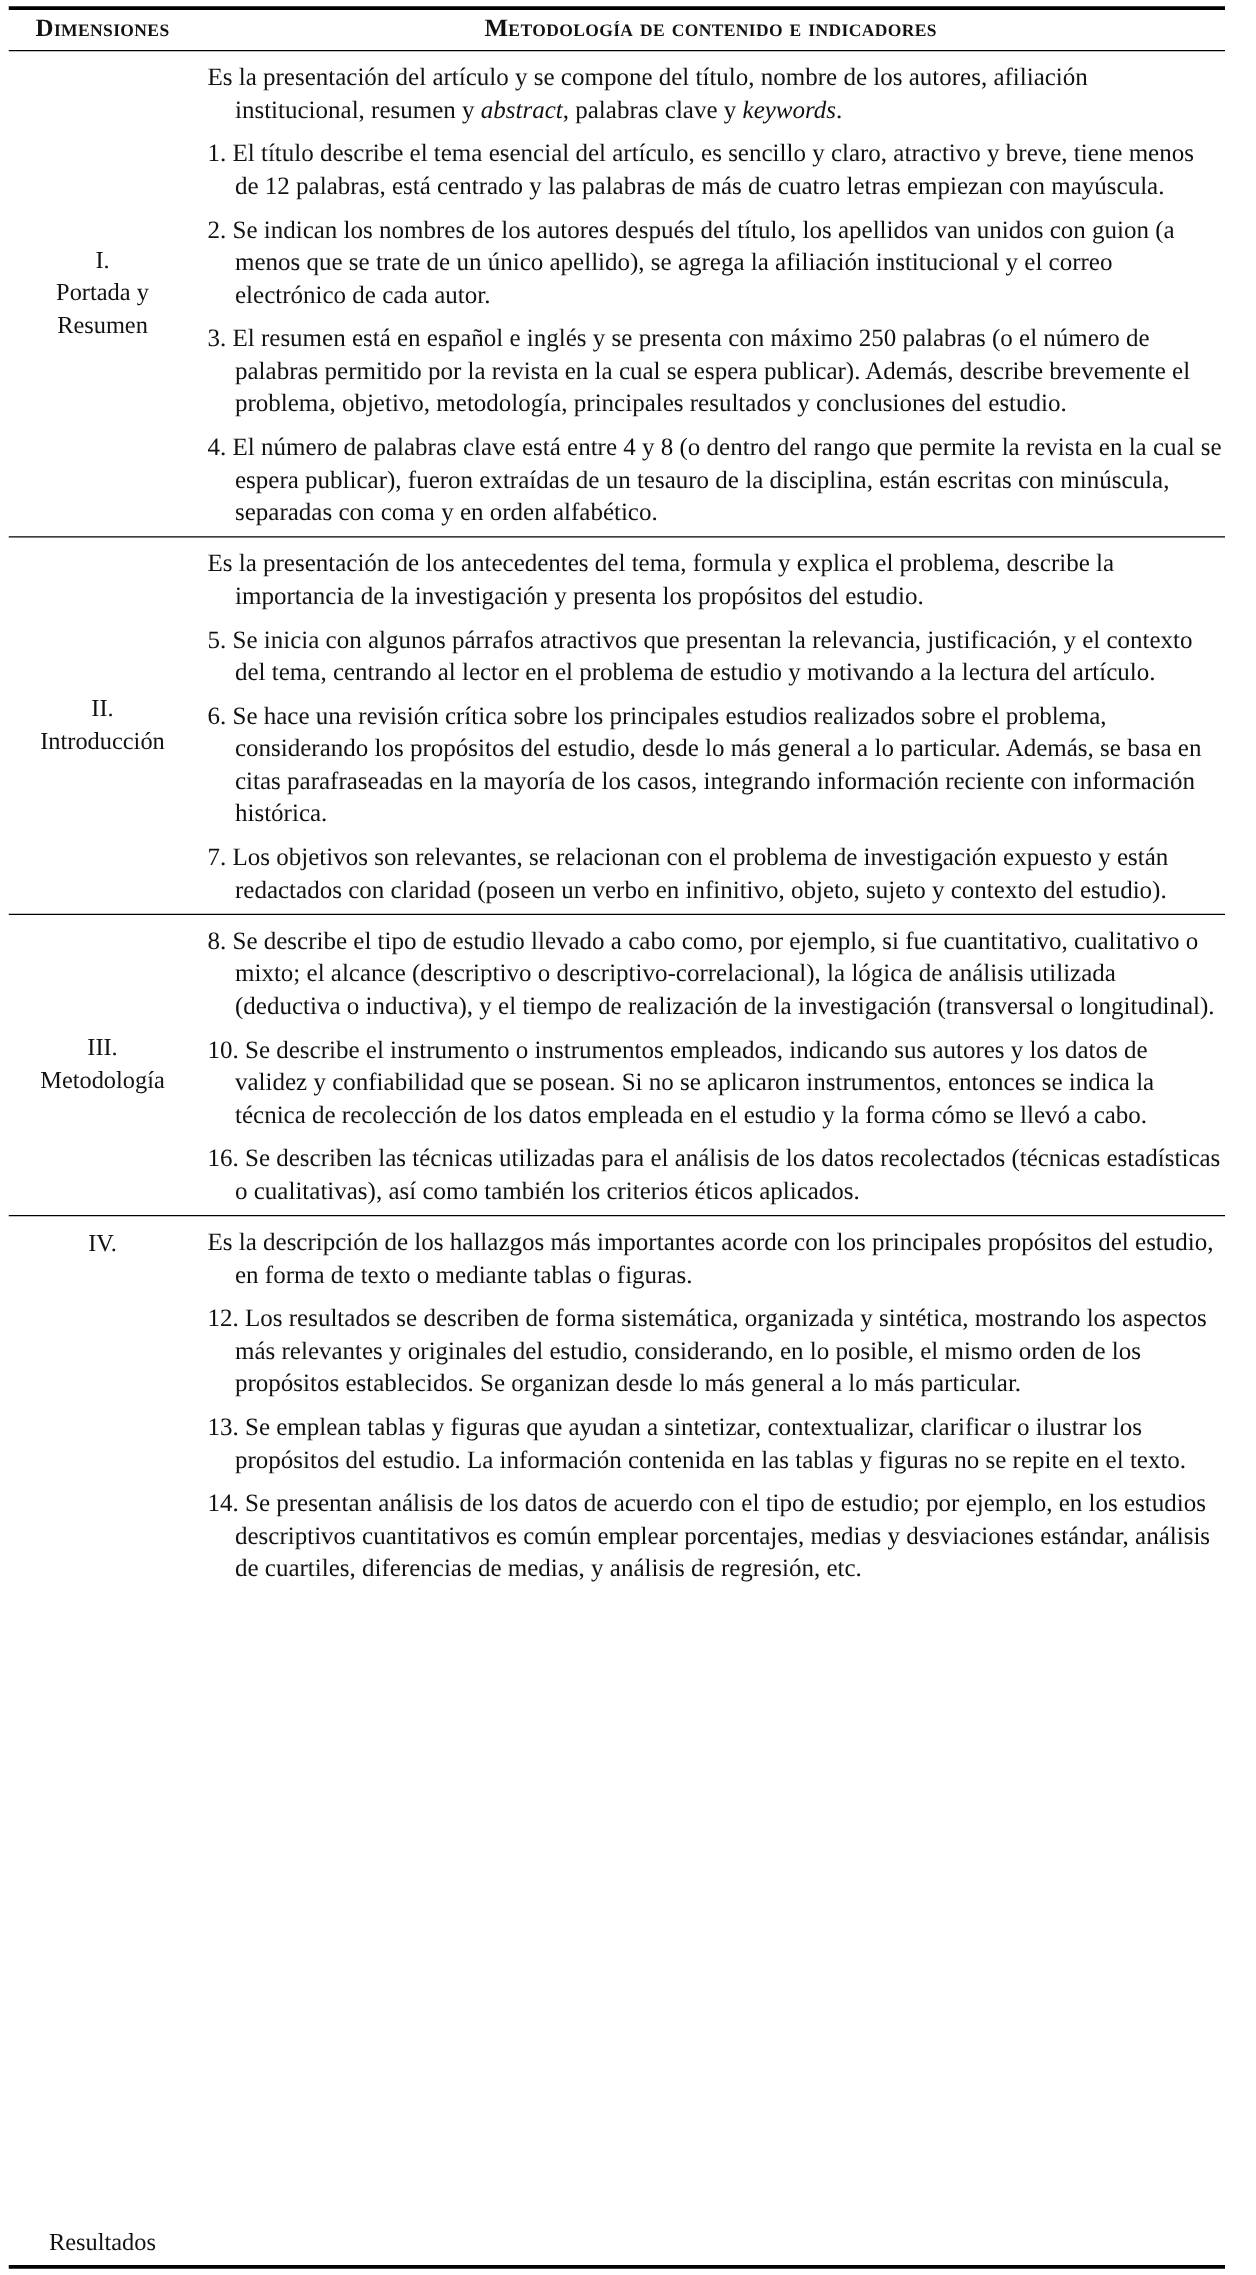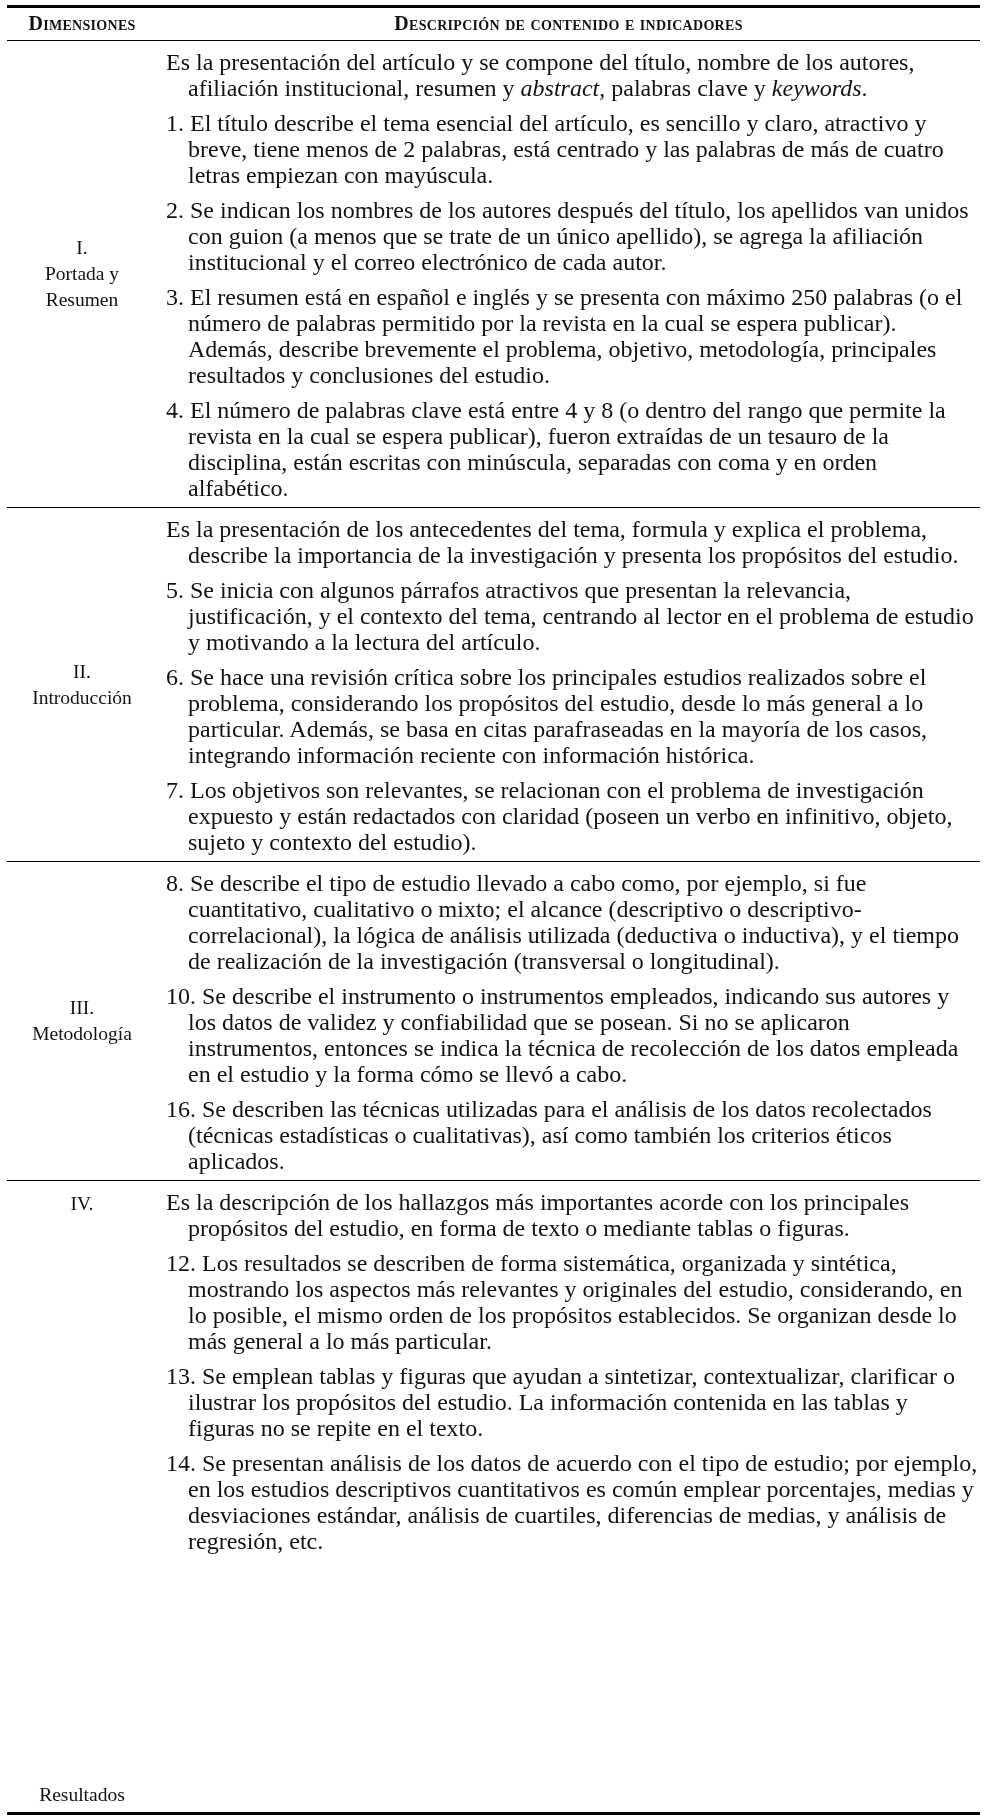--- a/index.html
+++ b/index.html
@@ -47,51 +47,51 @@
     justify-content: center;
     align-items: center;
     text-align: center;
     font-size: 19.5px;
     line-height: 26px;
     padding: 4px 2px;
   }
   .trow.align-top .dim-cell { justify-content: space-between; padding-top: 10px; }
   .desc-cell {
     padding: 8px 2px 3px 9px;
-    font-size: 24px;
+    font-size: 20px;
     line-height: 26px;
   }
   .para {
     margin: 0 0 9px 0;
     padding-left: 22px;
     text-indent: -22px;
   }
   .para:last-child { margin-bottom: 3px; }
   .em { font-style: italic; }
 </style>
 </head>
 <body>
 
 <div class="page">
   <div class="table">
 
     <div class="thead">
       <div class="th">Dimensiones</div>
-      <div class="th">Descripción de contenido e indicadores</div>
+      <div class="th">Metodología de contenido e indicadores</div>
     </div>
 
     <section class="trow">
       <div class="dim-cell">
         <div>I.</div>
         <div>Portada y</div>
         <div>Resumen</div>
       </div>
       <div class="desc-cell">
         <p class="para"><span>Es la presentación del artículo y se compone del título, nombre de los autores, afiliación institucional, resumen y </span><span class="em">abstract</span><span>, palabras clave y </span><span class="em">keywords</span><span>.</span></p>
-        <p class="para">1. El título describe el tema esencial del artículo, es sencillo y claro, atractivo y breve, tiene menos de 2 palabras, está centrado y las palabras de más de cuatro letras empiezan con mayúscula.</p>
+        <p class="para">1. El título describe el tema esencial del artículo, es sencillo y claro, atractivo y breve, tiene menos de 12 palabras, está centrado y las palabras de más de cuatro letras empiezan con mayúscula.</p>
         <p class="para">2. Se indican los nombres de los autores después del título, los apellidos van unidos con guion (a menos que se trate de un único apellido), se agrega la afiliación institucional y el correo electrónico de cada autor.</p>
         <p class="para">3. El resumen está en español e inglés y se presenta con máximo 250 palabras (o el número de palabras permitido por la revista en la cual se espera publicar). Además, describe brevemente el problema, objetivo, metodología, principales resultados y conclusiones del estudio.</p>
         <p class="para">4. El número de palabras clave está entre 4 y 8 (o dentro del rango que permite la revista en la cual se espera publicar), fueron extraídas de un tesauro de la disciplina, están escritas con minúscula, separadas con coma y en orden alfabético.</p>
       </div>
     </section>
 
     <section class="trow">
       <div class="dim-cell">
         <div>II.</div>
         <div>Introducción</div>

